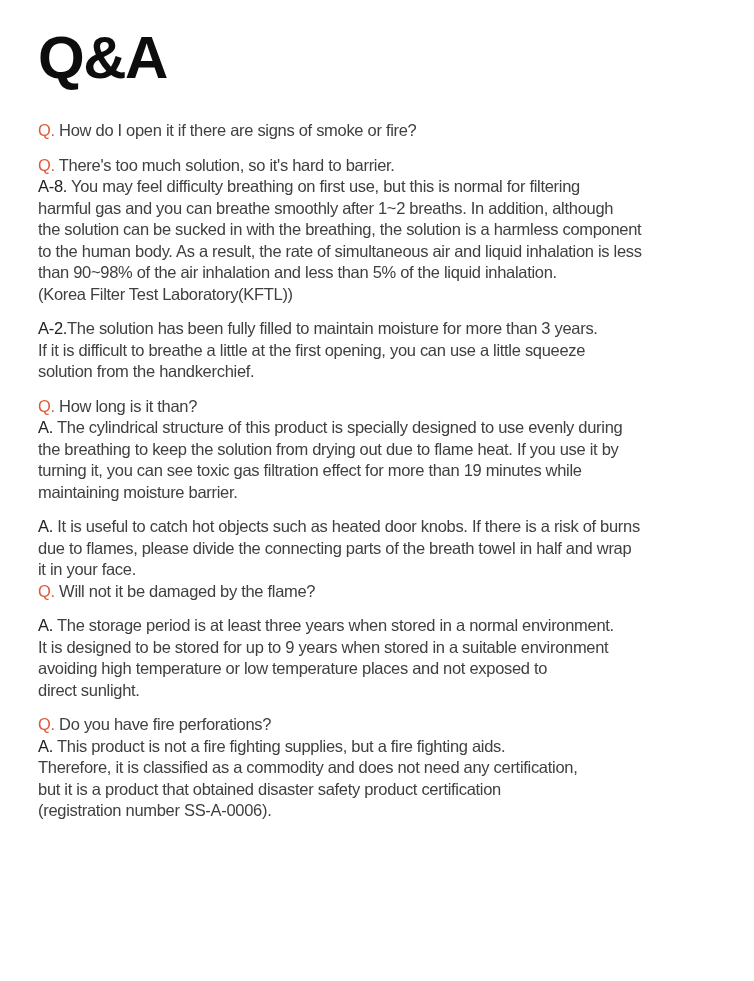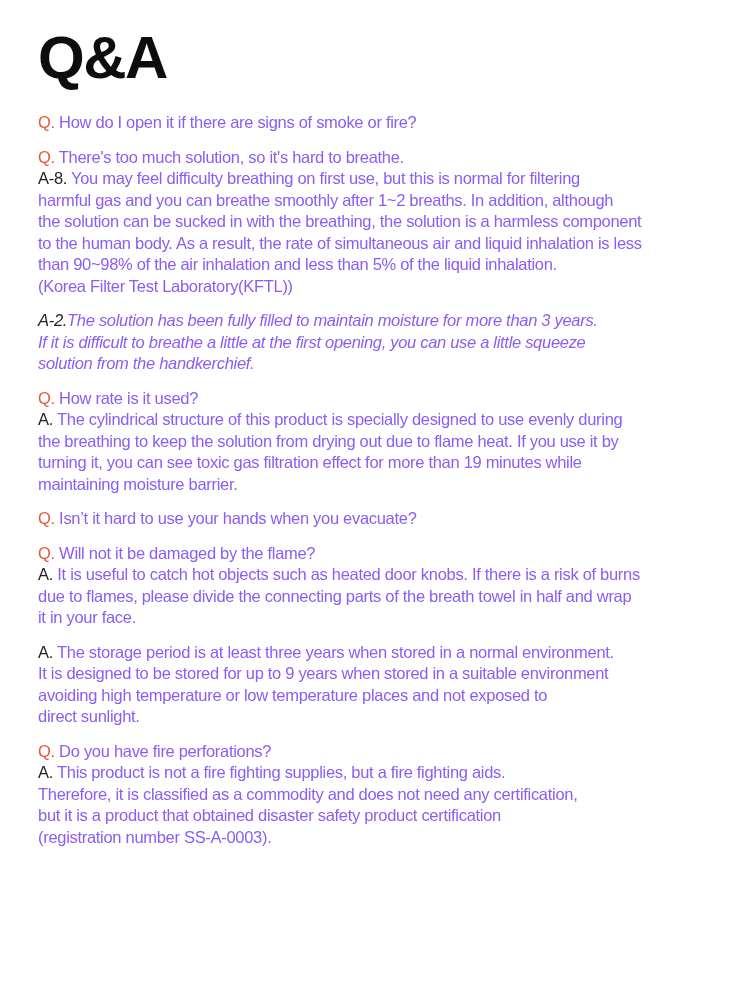--- a/index.html
+++ b/index.html
@@ -17,94 +17,93 @@
     min-height: 981px;
     padding: 22px 10px 20px 38px;
     background: #ffffff;
   }
   .page-title {
     font-size: 60px;
     font-weight: 800;
     letter-spacing: -1.5px;
     color: #0d0d0d;
     line-height: 72px;
-    margin-bottom: 18px;
+    margin-bottom: 26px;
     font-family: "Liberation Sans", "DejaVu Sans", sans-serif;
   }
   .qa-block { margin-bottom: 13px; }
   .qa-line {
     font-size: 16.5px;
     line-height: 21.5px;
     letter-spacing: -0.3px;
     color: #222222;
   }
   .q-prefix {
     color: #e05a3c;
     font-weight: 500;
   }
   .a-prefix {
     color: #222222;
   }
   .q-text, .a-text {
     white-space: pre-line;
-    color: #8b5cf6;
+    color: #404040;
   }
-  .answer + .answer { margin-top: 13px; font-style: italic; }
+  .answer + .answer { margin-top: 13px; }
 </style>
 </head>
 <body>
 
 <div class="page">
 
   <h1 class="page-title">Q&amp;A</h1>
 
   <div class="qa-block">
     <p class="qa-line"><span class="q-prefix">Q.</span><span class="q-text"> How do I open it if there are signs of smoke or fire?</span></p>
   </div>
 
   <div class="qa-block">
-    <p class="qa-line"><span class="q-prefix">Q.</span><span class="q-text"> There's too much solution, so it's hard to breathe.</span></p>
+    <p class="qa-line"><span class="q-prefix">Q.</span><span class="q-text"> There's too much solution, so it's hard to barrier.</span></p>
     <p class="qa-line answer"><span class="a-prefix">A-8.</span><span class="a-text"> You may feel difficulty breathing on first use, but this is normal for filtering
 harmful gas and you can breathe smoothly after 1~2 breaths. In addition, although
 the solution can be sucked in with the breathing, the solution is a harmless component
 to the human body. As a result, the rate of simultaneous air and liquid inhalation is less
 than 90~98% of the air inhalation and less than 5% of the liquid inhalation.
 (Korea Filter Test Laboratory(KFTL))</span></p>
     <p class="qa-line answer"><span class="a-prefix">A-2.</span><span class="a-text">The solution has been fully filled to maintain moisture for more than 3 years.
 If it is difficult to breathe a little at the first opening, you can use a little squeeze
 solution from the handkerchief.</span></p>
   </div>
 
   <div class="qa-block">
-    <p class="qa-line"><span class="q-prefix">Q.</span><span class="q-text"> How rate is it used?</span></p>
+    <p class="qa-line"><span class="q-prefix">Q.</span><span class="q-text"> How long is it than?</span></p>
     <p class="qa-line answer"><span class="a-prefix">A.</span><span class="a-text"> The cylindrical structure of this product is specially designed to use evenly during
 the breathing to keep the solution from drying out due to flame heat. If you use it by
 turning it, you can see toxic gas filtration effect for more than 19 minutes while
 maintaining moisture barrier.</span></p>
   </div>
 
   <div class="qa-block">
-    <p class="qa-line"><span class="q-prefix">Q.</span><span class="q-text"> Isn’t it hard to use your hands when you evacuate?</span></p>
   </div>
 
   <div class="qa-block">
-    <p class="qa-line"><span class="q-prefix">Q.</span><span class="q-text"> Will not it be damaged by the flame?</span></p>
     <p class="qa-line answer"><span class="a-prefix">A.</span><span class="a-text"> It is useful to catch hot objects such as heated door knobs. If there is a risk of burns
 due to flames, please divide the connecting parts of the breath towel in half and wrap
 it in your face.</span></p>
+    <p class="qa-line"><span class="q-prefix">Q.</span><span class="q-text"> Will not it be damaged by the flame?</span></p>
   </div>
 
   <div class="qa-block">
     <p class="qa-line answer"><span class="a-prefix">A.</span><span class="a-text"> The storage period is at least three years when stored in a normal environment.
 It is designed to be stored for up to 9 years when stored in a suitable environment
 avoiding high temperature or low temperature places and not exposed to
 direct sunlight.</span></p>
   </div>
 
   <div class="qa-block">
     <p class="qa-line"><span class="q-prefix">Q.</span><span class="q-text"> Do you have fire perforations?</span></p>
     <p class="qa-line answer"><span class="a-prefix">A.</span><span class="a-text"> This product is not a fire fighting supplies, but a fire fighting aids.
 Therefore, it is classified as a commodity and does not need any certification,
 but it is a product that obtained disaster safety product certification
-(registration number SS-A-0003).</span></p>
+(registration number SS-A-0006).</span></p>
   </div>
 
 </div>
 
 </body></html>

